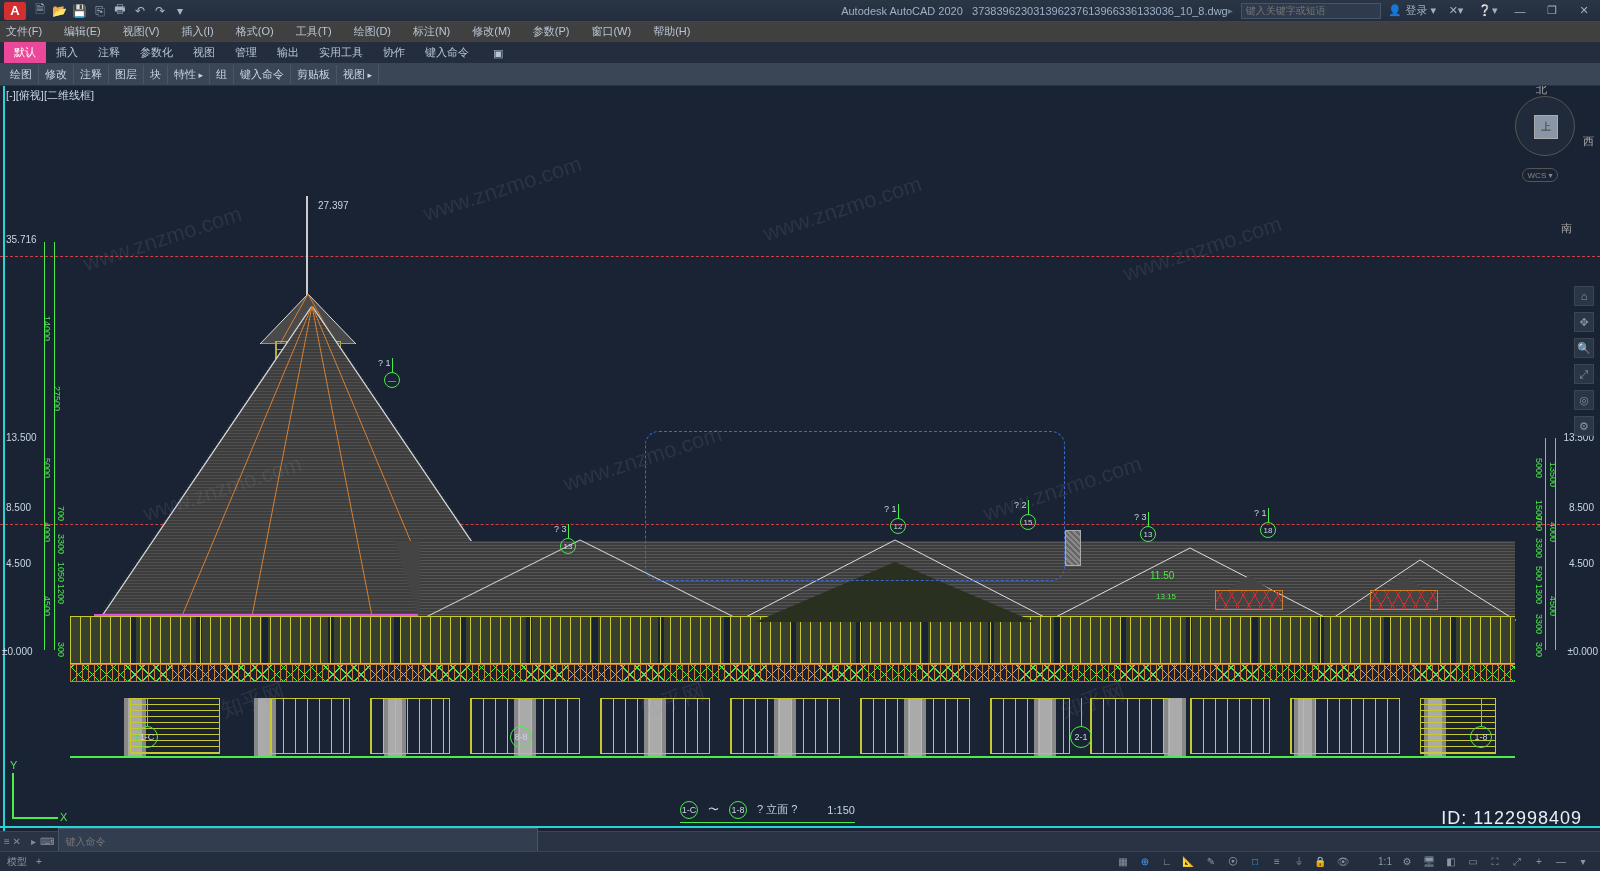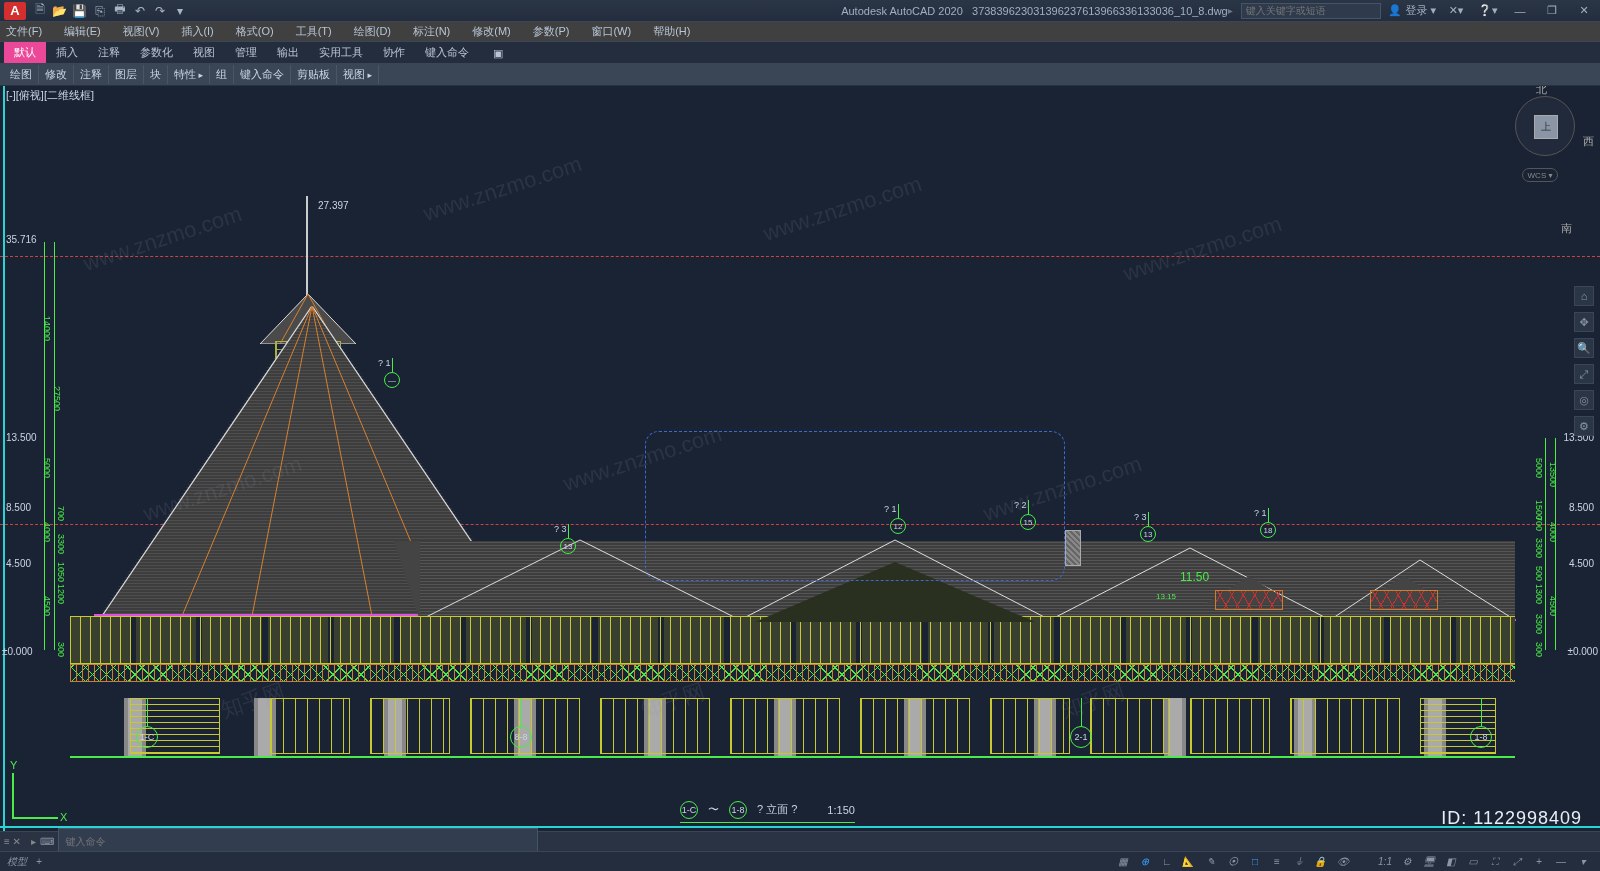--- a/index.html
+++ b/index.html
@@ -106,21 +106,21 @@
 .tool-col { position:absolute; right:4px; top:200px; width:22px; display:flex; flex-direction:column; gap:6px; z-index:60;}
 .tool-col .ti { width:20px;height:20px; background:#2a3545; border:1px solid #3a4555; color:#8a95a5; font-size:11px; display:flex;align-items:center;justify-content:center; cursor:pointer;}
 
 .cmd-bar { position: absolute; left: 0; right: 0; bottom: 20px; height: 20px; background: #2a3343; display: flex; align-items: center; padding: 0 4px; border-top:1px solid #3a4555;}
 .cmd-handle { color:#888; font-size:10px; margin-right:6px;}
 .cmd-input { flex:0 0 480px; height:28px; background:#323d50; border:1px solid #455568; color:#7a8a9d; font-size:10px; padding:12px 6px;}
 .cmd-arrow { color:#888; margin:0 4px; font-size:10px;}
 
 .status-bar { position: absolute; left: 0; right: 0; bottom: 0; height: 20px; background: #232d3d; display: flex; align-items: center; padding: 0 6px; border-top:1px solid #3a4555; font-size:10px; color:#8a95a5;}
 .status-bar .sp { flex:1;}
-.status-bar .sb { width:20px; height:16px; display:flex;align-items:center;justify-content:center; cursor:pointer; margin:0 1px;font-style:italic;}
+.status-bar .sb { width:20px; height:16px; display:flex;align-items:center;justify-content:center; cursor:pointer; margin:0 1px;}
 .status-bar .sb.ac { color:#3aa0ff;}
 
 .watermark { position:absolute; color:rgba(140,150,165,0.15); font-size:22px; transform:rotate(-18deg); pointer-events:none; z-index:40;}
 .wm-logo { position:absolute; right:18px; bottom:42px; z-index:70; color:#e8eef5; text-align:right;}
 .wm-logo .big { font-size:46px; font-weight:300; letter-spacing:4px;}
 .wm-logo .idl { font-size:18px; letter-spacing:1px;}
 
 .spike { position:absolute; width:2px; background:#ccc;}
 
 svg.roof-svg { position:absolute; pointer-events:none; }
@@ -306,21 +306,21 @@
           <line x1="770" y1="12" x2="910" y2="84" stroke="#ddd"></line>
         <line x1="910" y1="84" x2="1000" y2="24" stroke="#ddd"></line>
           <line x1="1000" y1="24" x2="1095" y2="84" stroke="#ddd"></line>
       </svg>
       <div class="roof-edge-m" style="left:66px; top:433px; width:1410px"></div>
 
       <div class="gable" style="left:715px; top:376px"></div>
 
       <div class="dormer-roof" style="left:1165px; top:390px"></div>
       <div class="dormer-win" style="left:1175px; top:404px"></div>
-      <div class="elev" style="left:1140px; top:384px; font-size:12px;color:#4aeb4a">11.50</div>
+      <div class="elev" style="left:1110px; top:384px; font-size:10px;color:#4aeb4a">11.50</div>
       <div class="dormer-roof" style="left:1320px; top:390px"></div>
       <div class="dormer-win" style="left:1330px; top:404px"></div>
       <div class="elev" style="left:1116px; top:406px; font-size:8px;color:#4aeb4a">13.15</div>
 
       <div style="position:absolute; left:1025px; top:344px; width:16px; height:36px; background:repeating-linear-gradient(45deg,#888 0 2px,#666 2px 4px); border:1px solid #aaa"></div>
 
       <div class="body-band">
         <div class="floor-row" style="top:0">
             <div class="win-grid"></div>
           </div>

